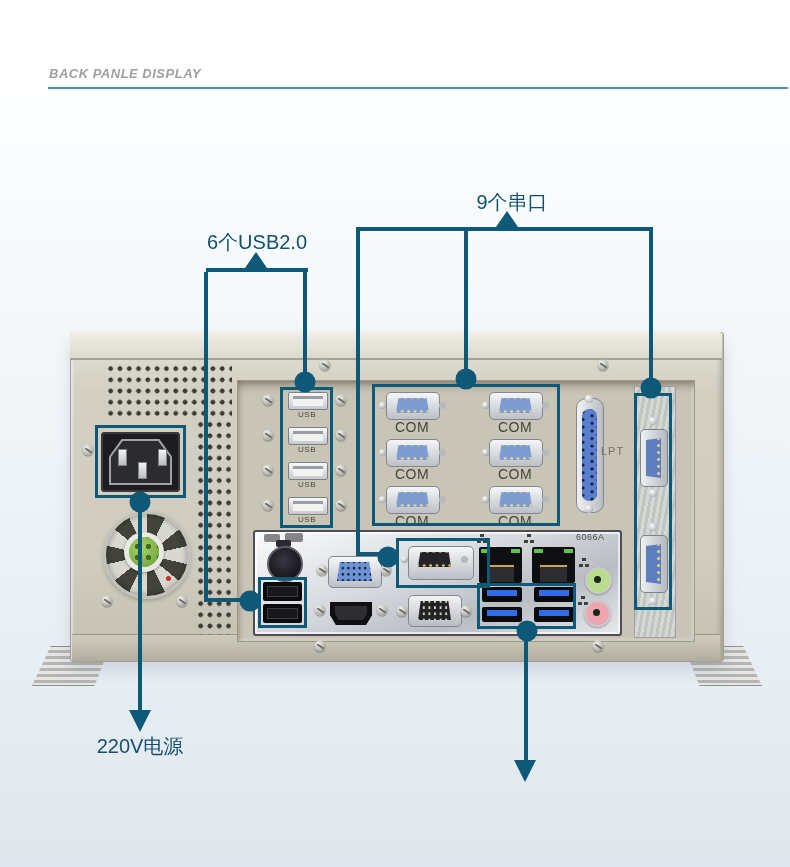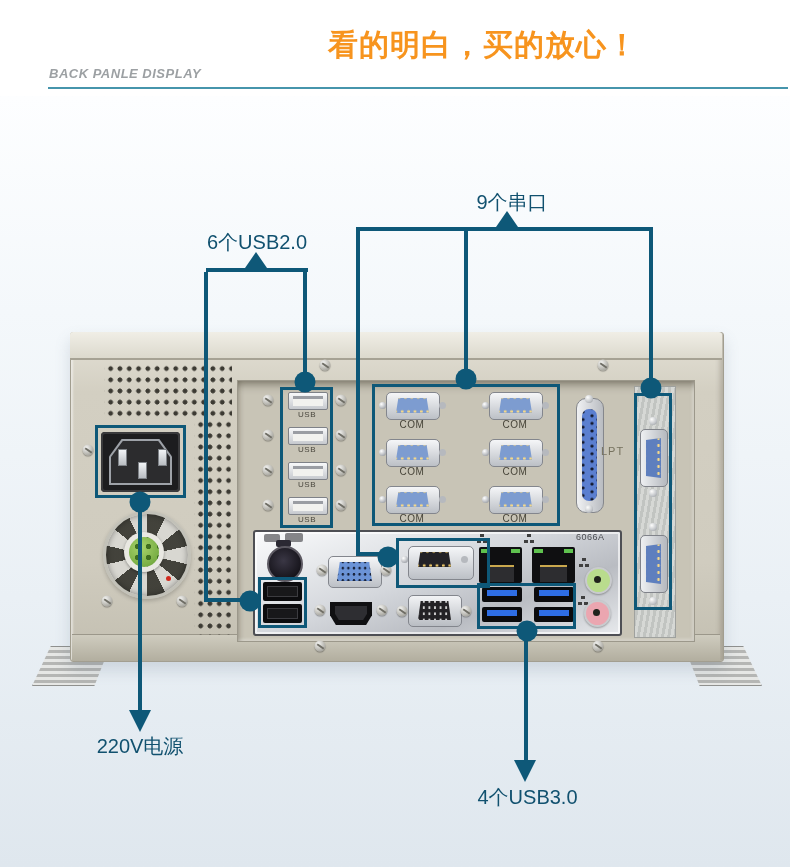--- a/index.html
+++ b/index.html
@@ -109,21 +109,21 @@
     background-image:radial-gradient(circle,#f4d88a 1.1px,transparent 1.6px),radial-gradient(circle,#f4d88a 1.1px,transparent 1.6px);
     background-size:20px 7px,20px 7px;background-position:2.5px 4px,8.5px 7.5px;}
   .nut{position:absolute;width:8px;height:8px;border-radius:50%;z-index:7;transform:translate(-50%,-50%);
     background:radial-gradient(circle at 35% 30%,#fdfdfc,#c2c5c9 60%,#8e9196);}
 
   .usbp{position:absolute;width:38px;height:16px;z-index:6;
     background:linear-gradient(180deg,#f8f9fa,#c6c9ce);border:1px solid #7e8187;border-radius:2px;}
   .usbp::before{content:"";position:absolute;left:4px;top:3px;right:4px;bottom:3px;
     background:#f2f2ef;border-top:3px solid #9a9da3;}
   .plabel{position:absolute;z-index:7;font-size:8px;color:#4a473e;text-align:center;letter-spacing:.5px;}
-  .comlabel{position:absolute;z-index:7;font-size:10px;color:#474439;text-align:center;width:52px;letter-spacing:.5px;}
+  .comlabel{position:absolute;z-index:7;font-size:14px;color:#474439;text-align:center;width:52px;letter-spacing:.5px;}
 
   .lpt{position:absolute;left:576px;top:398px;width:26px;height:113px;z-index:6;border-radius:10px;
     background:linear-gradient(90deg,#f0f1f3,#b9bcc1);border:1px solid #85878c;}
   .lpt::before{content:"";position:absolute;left:5px;top:10px;width:15px;height:92px;border-radius:7px;
     background-color:#5b7fd0;
     background-image:radial-gradient(circle,#141a2e 1.3px,transparent 1.8px),radial-gradient(circle,#141a2e 1.3px,transparent 1.8px);
     background-size:15px 7.6px,15px 7.6px;background-position:2.5px 3px,8.5px 6.8px;}
   .lptlabel{position:absolute;left:601px;top:445px;z-index:7;font-size:11px;color:#76725f;letter-spacing:1px;}
 
   .rstrip{position:absolute;left:634px;top:386px;width:40px;height:250px;z-index:5;
@@ -183,21 +183,20 @@
                linear-gradient(#3f3f3f,#3f3f3f) 100% 100%/4px 3px no-repeat;}
   .model{position:absolute;left:576px;top:532px;z-index:7;font-size:9px;color:#4b4d52;letter-spacing:.5px;}
 </style>
 </head>
 <body>
 
 <div class="page">
   <div class="bg-lower"></div>
 
   <div class="subtitle">BACK PANLE DISPLAY</div>
-  <div class="tagline">看的明白，买的放心！</div>
   <div class="rule"></div>
 
   <div>
     <div class="foot left"></div>
     <div class="foot right"></div>
     <div class="chassis"></div>
     <div class="lip"></div>
     <div class="bottomband"></div>
     <div class="vents abs" style="left:104px;top:361px;width:128px;height:56px;"></div>
     <div class="vents abs" style="left:194px;top:417px;width:37px;height:218px;"></div>
@@ -327,14 +326,13 @@
   <div class="cbox" style="left:95px;top:425px;width:85px;height:67px;"></div>
   <div class="cdot" style="left:140px;top:502px;"></div>
   <div class="cline" style="left:138px;top:503px;width:4px;height:209px;"></div>
   <div class="tri-down" style="left:129px;top:710px;"></div>
   <div class="clabel" style="left:90px;top:733px;width:100px;">220V电源</div>
 
   <div class="cbox" style="left:477px;top:583px;width:93px;height:40px;"></div>
   <div class="cdot" style="left:527px;top:631px;"></div>
   <div class="cline" style="left:524px;top:638px;width:4px;height:124px;"></div>
   <div class="tri-down" style="left:514px;top:760px;"></div>
-  <div class="clabel" style="left:470px;top:784px;width:115px;">4个USB3.0</div>
 </div>
 
 </body></html>

